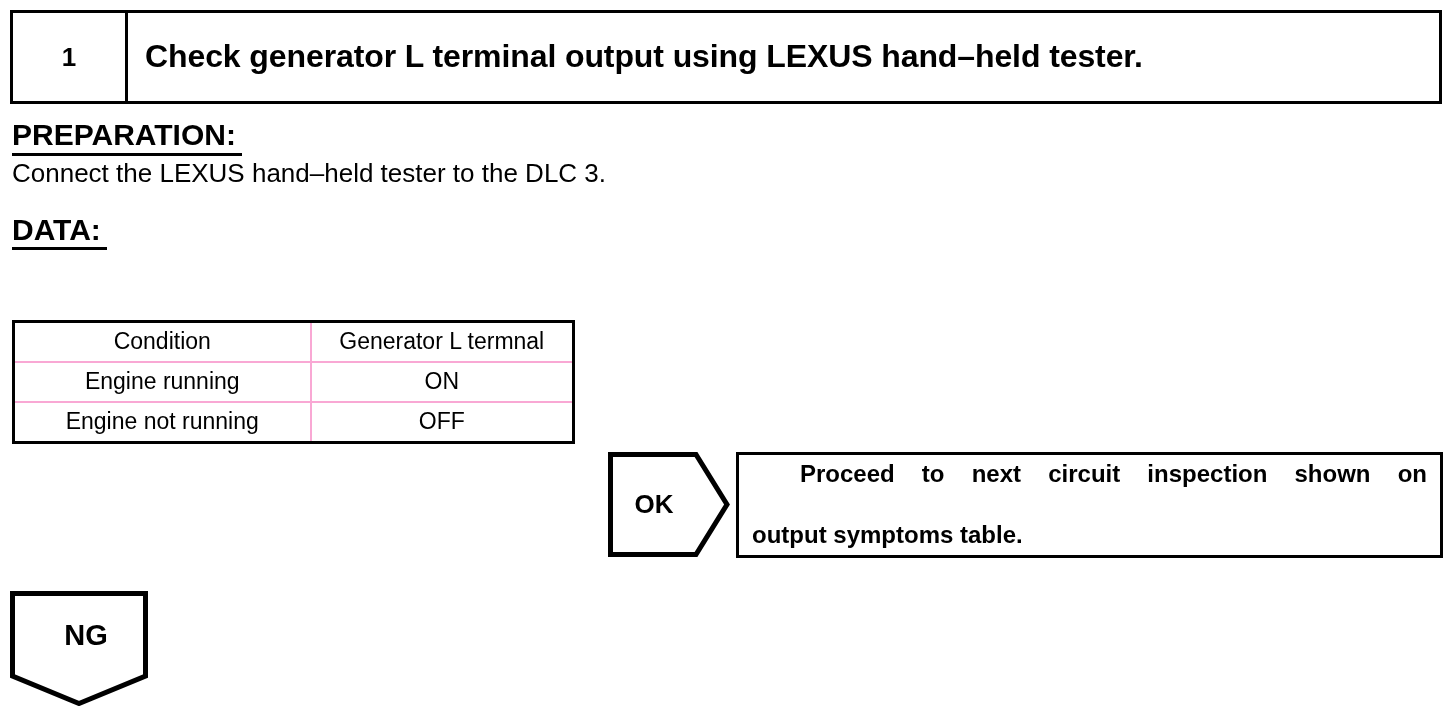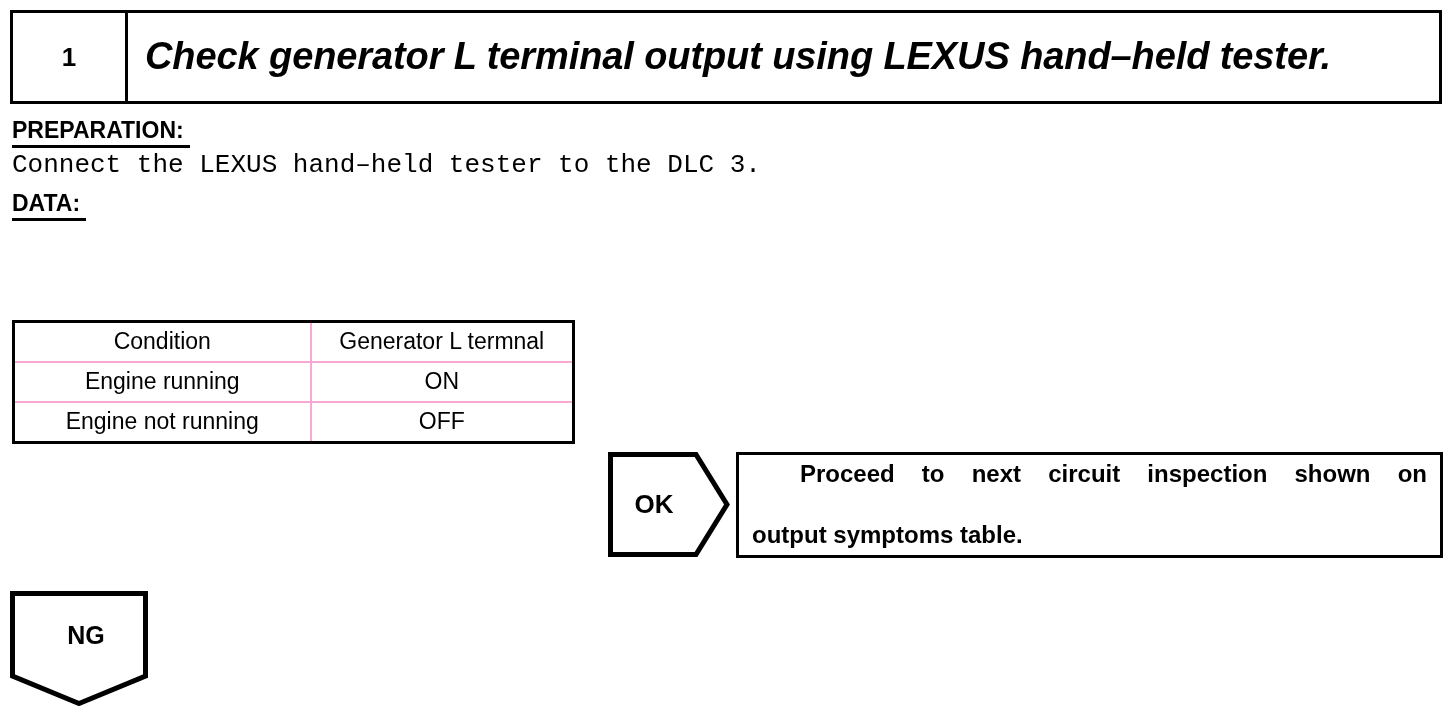--- a/index.html
+++ b/index.html
@@ -16,36 +16,35 @@
   }
   .step-number-cell{
     width:112px;flex:0 0 112px;border-right:3px solid #000;
     display:flex;align-items:center;justify-content:center;
   }
   .step-number{font-size:26px;font-weight:bold;line-height:1;}
   .step-title-cell{
     flex:1 1 auto;display:flex;align-items:center;padding-left:17px;
   }
   .step-title{
-    font-size:38px;font-weight:bold;letter-spacing:-0.1px;line-height:1.1;
+    font-size:32px;font-weight:bold;letter-spacing:-0.1px;line-height:1.1;
     white-space:nowrap;
-    font-style:italic;
   }
 
   
   .proc-block{position:absolute;left:12px;top:118px;width:1000px;}
   .label-line{
-    display:inline-block;font-size:23px;font-weight:bold;line-height:1.12;
+    display:inline-block;font-size:30px;font-weight:bold;line-height:1.12;
     border-bottom:3px solid #000;padding-right:6px;padding-bottom:1px;
     margin-bottom:2px;
   }
   .body-line{
     font-size:26px;line-height:1.2;white-space:nowrap;margin:0 0 9px 0;
   }
-  .body-line.tight{margin-bottom:10px;font-family:Liberation Mono, monospace;}
+  .body-line.tight{margin-bottom:24px;}
 
   
   .spec-table{
     position:absolute;left:12px;top:320px;width:560px;
     border:3px solid #000;border-collapse:collapse;box-sizing:border-box;
     table-layout:fixed;
   }
   .spec-table td{
     border:2px solid #f9a8d4;font-size:23px;line-height:1.1;
     height:36px;text-align:center;vertical-align:middle;padding:1px 4px;
@@ -78,21 +77,21 @@
   .ok-result-text span.l2{display:block;}
 
   
   .ng-marker{
     position:absolute;left:10px;top:591px;width:138px;height:115px;
   }
   .ng-marker svg{display:block;width:138px;height:115px;}
   .ng-marker .ng-text{
     position:absolute;left:0;top:0;width:152px;height:88px;
     display:flex;align-items:center;justify-content:center;
-    font-size:25px;font-weight:bold;
+    font-size:29px;font-weight:bold;
   }
 </style>
 </head>
 <body>
 
 <div class="step-header">
   <div class="step-number-cell">
     <div class="step-number">1</div>
   </div>
   <div class="step-title-cell">

